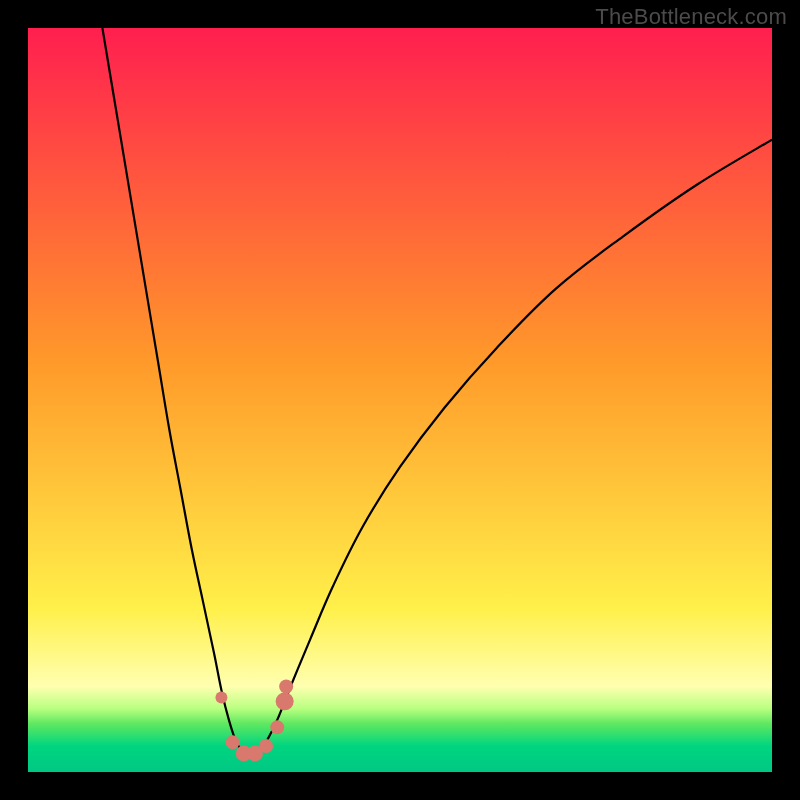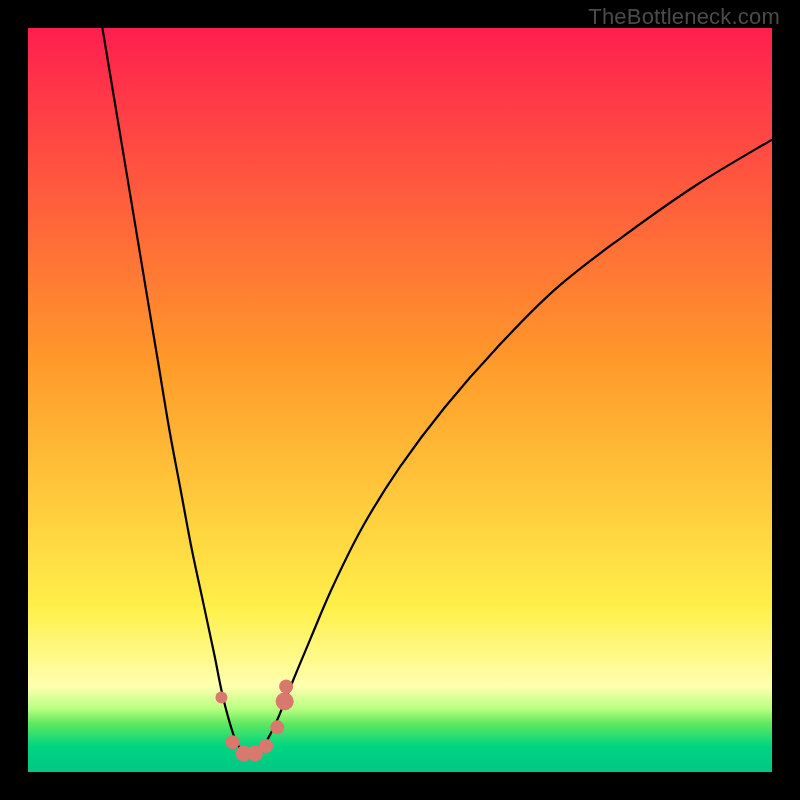--- a/index.html
+++ b/index.html
@@ -22,21 +22,21 @@
   .plot-area {
     position: absolute;
     left: 0;
     top: 0;
     width: 744px;
     height: 744px;
   }
   .watermark {
     position: absolute;
     top: 4px;
-    right: 20px;
+    right: 13px;
     color: #4b4b4b;
     font-size: 22px;
     font-weight: 500;
     letter-spacing: 0.2px;
     user-select: none;
   }
   svg { display: block; }
 </style>
 </head>
 <body>

